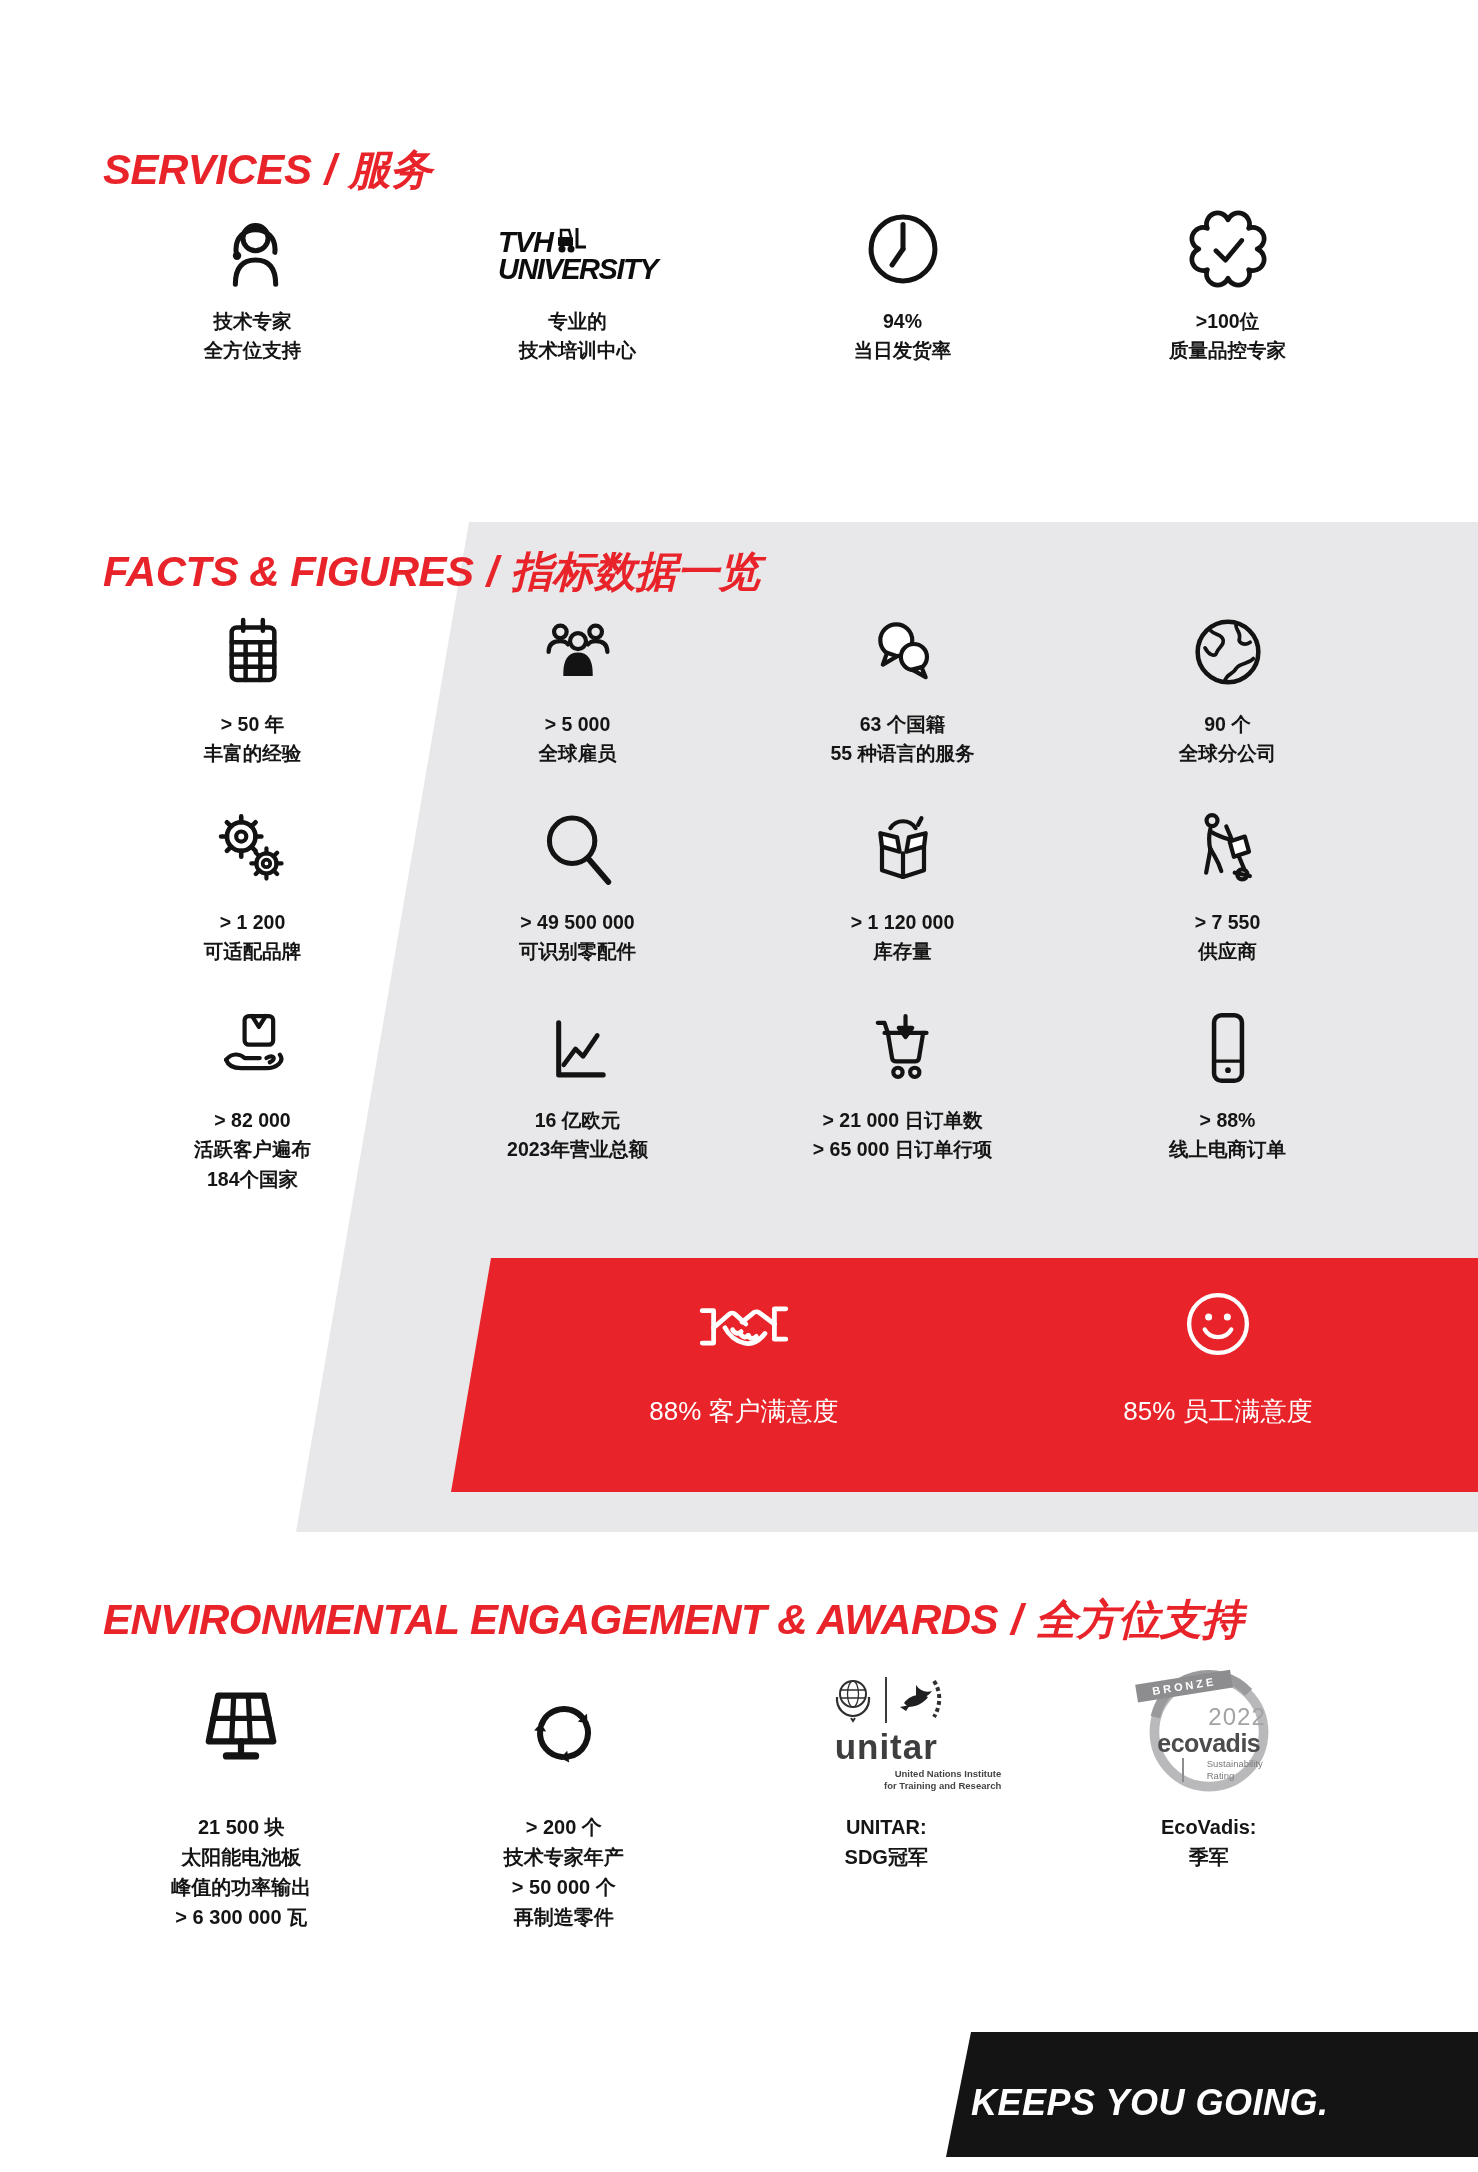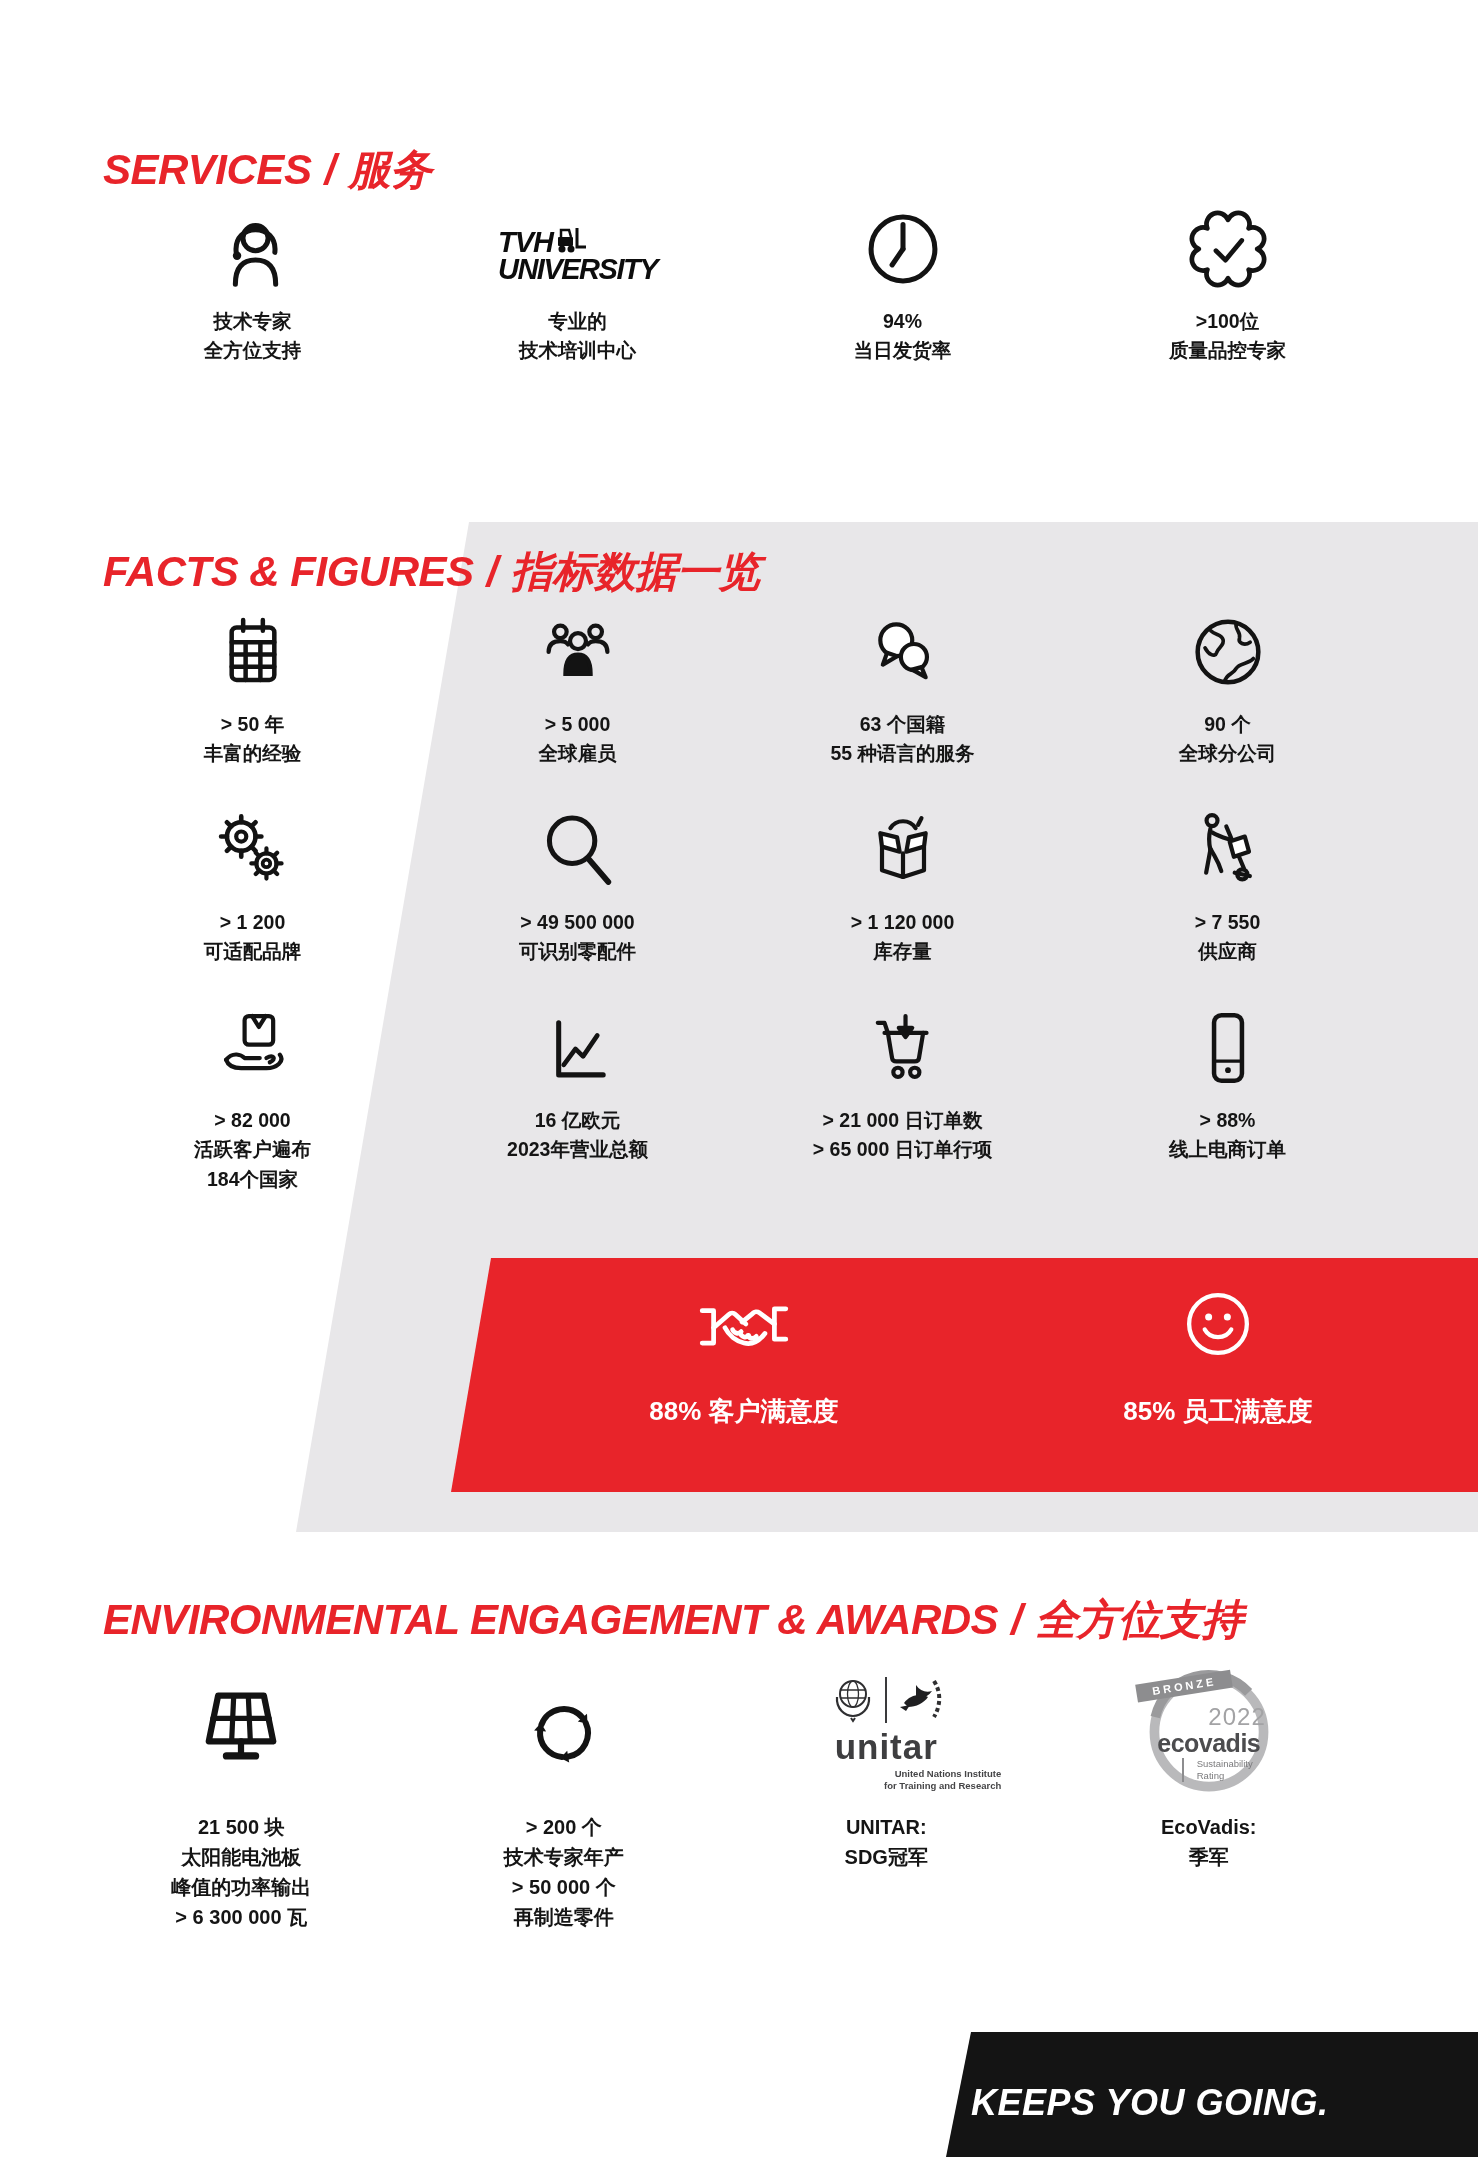--- a/index.html
+++ b/index.html
@@ -44,41 +44,41 @@
 
   
   .tvh-logo{font-style:italic;font-weight:bold;color:#0d0d0d;text-align:left;line-height:0.95;}
   .tvh-line1{font-size:29px;letter-spacing:-1px;display:flex;align-items:flex-end;margin-top:12px;}
   .tvh-line2{font-size:29px;letter-spacing:-1.5px;}
   .tvh-line1 svg{margin-left:2px;margin-bottom:2px;}
 
   
   .banner-item{position:absolute;width:420px;text-align:center;color:#ffffff;top:28px;}
   .banner-item .b-icon{height:76px;display:flex;align-items:center;justify-content:center;}
-  .banner-item .b-label{margin-top:32px;font-size:26px;font-weight:bold;}
+  .banner-item .b-label{margin-top:32px;font-size:26px;font-weight:normal;}
   #banner-item-customer{left:534px;}
   #banner-item-employee{left:1008px;}
 
   
   .unitar{width:230px;margin:0 auto;text-align:center;}
   .unitar-top{display:flex;align-items:center;justify-content:center;gap:9px;height:52px;}
   .u-divider{width:2px;height:46px;background:#3a3a3c;}
   .unitar-word{font-size:35px;font-weight:bold;color:#3e3e40;letter-spacing:1px;line-height:1;margin-top:3px;}
   .unitar-tag{font-size:9.5px;font-weight:bold;color:#454547;line-height:1.3;margin-top:4px;text-align:right;}
 
   
   .medal{position:relative;width:146px;height:134px;margin:0 auto;}
   .medal svg{position:absolute;top:0;left:7px;}
   .medal-ribbon{position:absolute;top:11px;left:0px;transform:rotate(-9deg);background:#8d8d8f;
     color:#ffffff;font-size:11px;font-weight:bold;letter-spacing:3px;padding:3px 16px;}
   .medal-year{position:absolute;top:37px;left:40px;right:16px;text-align:right;
     font-size:24px;color:#a3a3a5;letter-spacing:1px;}
   .medal-brand{position:absolute;top:63px;left:0;width:100%;text-align:center;
     font-size:25px;font-weight:bold;color:#4c4c4e;letter-spacing:-0.5px;}
-  .medal-sub{position:absolute;top:92px;left:46px;border-left:2px solid #8d8d8f;padding-left:13px;
+  .medal-sub{position:absolute;top:92px;left:46px;border-left:2px solid #8d8d8f;padding-left:23px;
     font-size:9.5px;color:#7a7a7c;text-align:left;line-height:1.25;}
 
   
   .footer-text{position:absolute;top:50px;left:971px;width:507px;padding-right:45px;
     text-align:left;color:#ffffff;font-size:36px;font-weight:bold;font-style:italic;
     letter-spacing:0.5px;white-space:nowrap;}
 </style>
 </head>
 <body>
 

